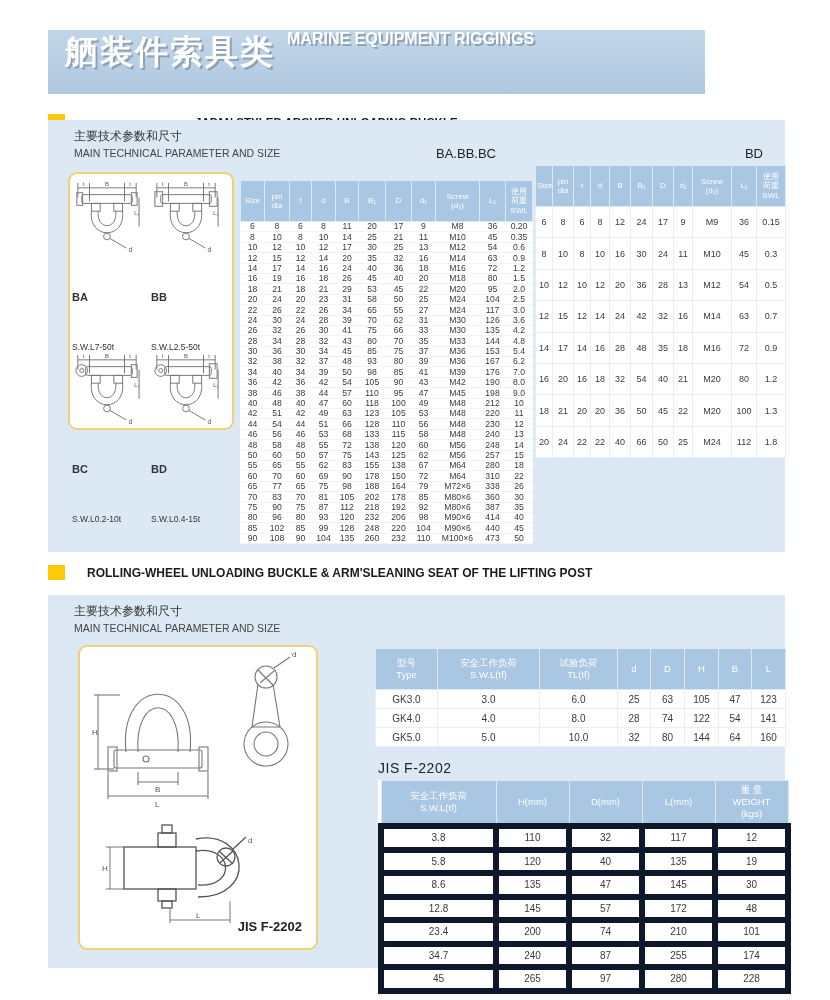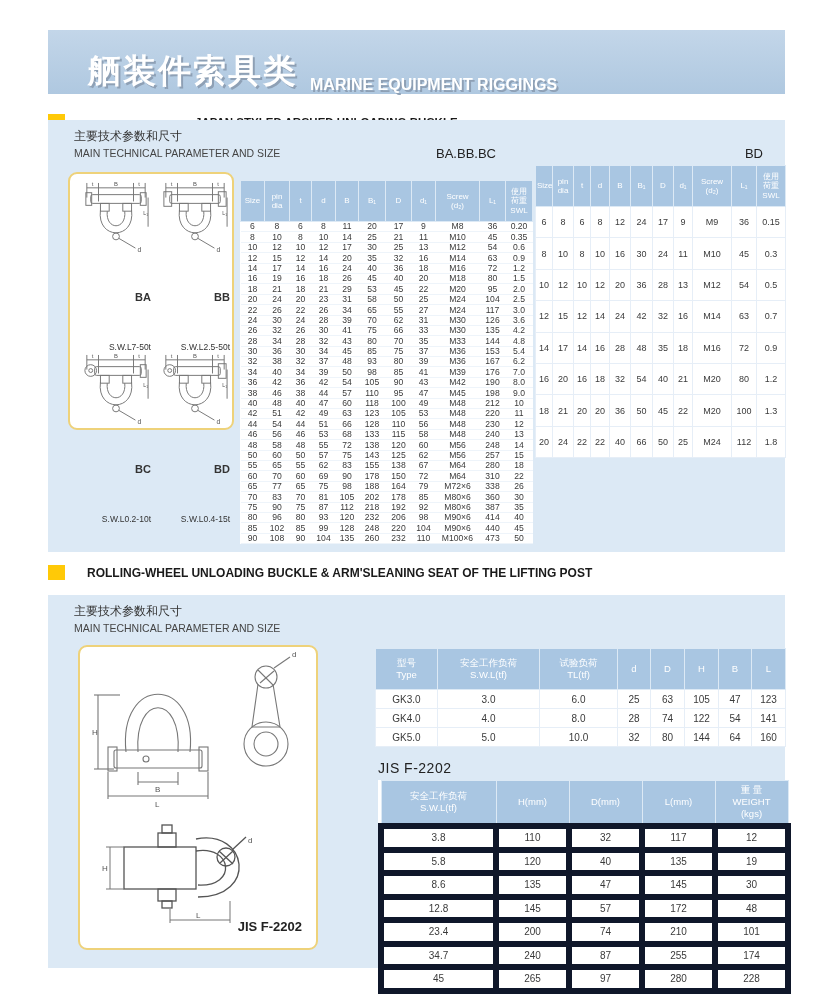--- a/index.html
+++ b/index.html
@@ -2,23 +2,23 @@
 <html><head>
 <meta charset="utf-8">
 <style>
   html,body{margin:0;padding:0;}
   body{
     width:830px;height:1000px;position:relative;background:#ffffff;
     font-family:"Liberation Sans",sans-serif;color:#222;overflow:hidden;
   }
   
   .banner{
-    position:absolute;left:48px;top:30px;width:737px;height:64px;
+    position:absolute;left:48px;top:30px;width:657px;height:64px;
     background:linear-gradient(#c3d6e9,#afc8e0);
-    display:flex;align-items:flex-end;padding-left:40px;box-sizing:border-box;
+    display:flex;align-items:flex-start;padding-left:17px;box-sizing:border-box;
   }
   .banner .zh{
     font-size:33px;font-weight:bold;color:#ffffff;letter-spacing:2px;
     text-shadow:2px 2px 0 #8ea0b5;
   }
   .banner .en{
     font-size:16px;font-weight:bold;color:#ffffff;margin-left:12px;
     text-shadow:2px 2px 0 #8ea0b5;letter-spacing:0px;
   }
   
@@ -31,21 +31,21 @@
   .param{position:absolute;left:26px;top:8px;}
   .param .zh{font-size:12px;color:#333;}
   .param .en{font-size:10.5px;color:#444;margin-top:2px;}
   
   .draw-box{
     position:absolute;background:#ffffff;border:2px solid #eed27a;border-radius:9px;
     box-sizing:border-box;
   }
   .diag-grid{display:grid;grid-template-columns:1fr 1fr;grid-template-rows:1fr 1fr;
     width:100%;height:100%;padding:6px 2px;box-sizing:border-box;}
-  .diag-item{display:flex;flex-direction:column;align-items:flex-end;justify-content:flex-end;gap:36px;}
+  .diag-item{display:flex;flex-direction:column;align-items:flex-start;justify-content:flex-end;gap:36px;}
   .diag-item .dlabel{font-size:11px;font-weight:bold;color:#333;margin-top:1px;}
   .diag-item .dswl{font-size:8.5px;color:#333;margin-top:3px;}
   svg text{font-family:"Liberation Sans",sans-serif;}
   
   table{border-collapse:collapse;table-layout:fixed;background:#fff;}
   th{
     background:#a9c6e2;color:#ffffff;font-weight:normal;text-align:center;
     border:1px solid #dce9f5;white-space:pre-line;vertical-align:middle;
   }
   td{text-align:center;color:#3a3a3a;background:#fff;}

